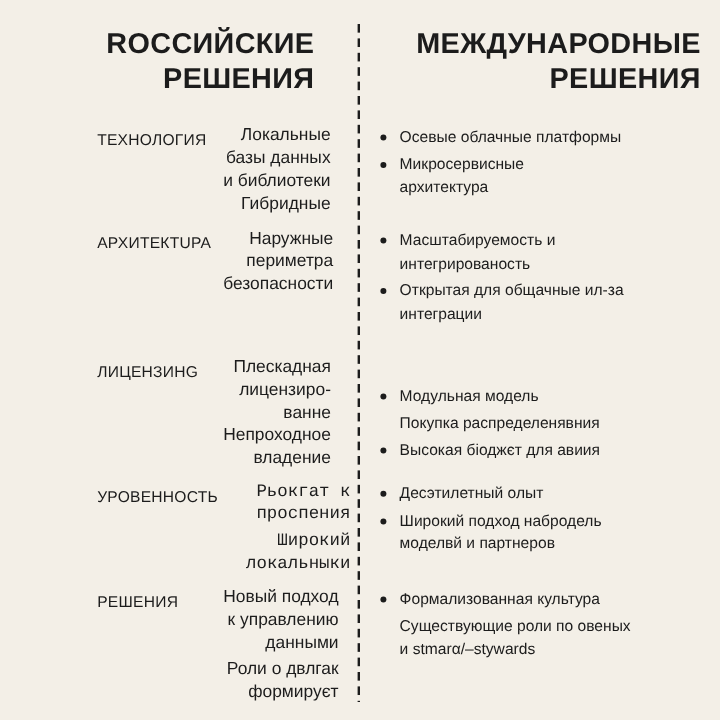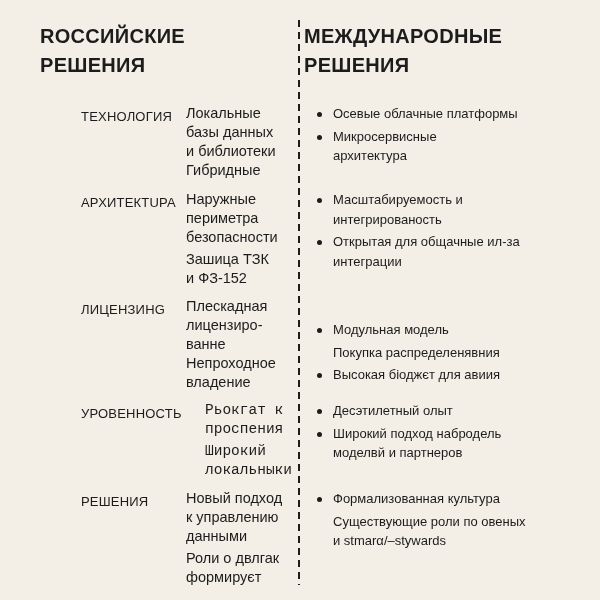--- a/index.html
+++ b/index.html
@@ -10,40 +10,40 @@
       font-family: "Liberation Sans", "DejaVu Sans", sans-serif;
       position: relative;
     }
     .divider {
       position: absolute; left: 298px; top: 20px; width: 2px; height: 565px;
       background-image: linear-gradient(to bottom, #1c1c1c 0, #1c1c1c 7px, transparent 7px, transparent 12px);
       background-size: 2px 12px;
     }
     .col-title {
       position: absolute; top: 22px;
-      font-weight: bold; font-size: 20px; line-height: 29px;
-      text-align: left; letter-spacing: 0.3px;
+      font-weight: bold; font-size: 24px; line-height: 29px;
+      text-align: right; letter-spacing: 0.3px;
     }
     .col-title span { display: block; }
     #title-left { left: 40px; width: 222px; }
     #title-right { left: 304px; width: 280px; }
 
     .row { position: absolute; left: 0; width: 600px; }
     .cat {
       position: absolute; left: 33px;
       font-weight: normal; font-size: 13px; line-height: 22px;
       letter-spacing: 0.2px;
       margin-left: 48px;
     }
     .ru {
       position: absolute;
       font-size: 14.5px; line-height: 19px;
     }
     .ru .item { margin-bottom: 3px; }
-    .ru .line { display: block; white-space: nowrap; }
+    .ru .line { display: block; white-space: nowrap; text-align: right; }
     .intl {
       position: absolute; left: 315px; width: 280px;
       font-size: 13px; line-height: 19.5px;
     }
     .intl .item { position: relative; padding-left: 18px; margin-bottom: 3px; }
     .intl .item .line { display: block; white-space: nowrap; }
     .intl .bullet {
       position: absolute; left: 2px; top: 8px; width: 5px; height: 5px;
       border-radius: 50%; background: #1c1c1c;
     }
@@ -85,24 +85,20 @@
         </div>
       </div>
     </div>
     <div class="row" style="top: 190px;">
       <div class="cat" style="top: 2px;">АРХИТЕКТUPA</div>
       <div class="ru" style="left: 186px; top: 0px;">
         <div class="item">
           <span class="line">Наружные</span>
           <span class="line">периметра</span>
           <span class="line">безопасности</span>
-        </div>
-        <div class="item">
-          <span class="line">Зашицa ТЗК</span>
-          <span class="line">и ФЗ-152</span>
         </div>
       </div>
       <div class="intl" style="top: 0px;">
         <div class="item">
           <span class="bullet"></span>
           <span class="line">Масштабируемость и</span>
           <span class="line">интегрированость</span>
         </div>
         <div class="item">
           <span class="bullet"></span>

